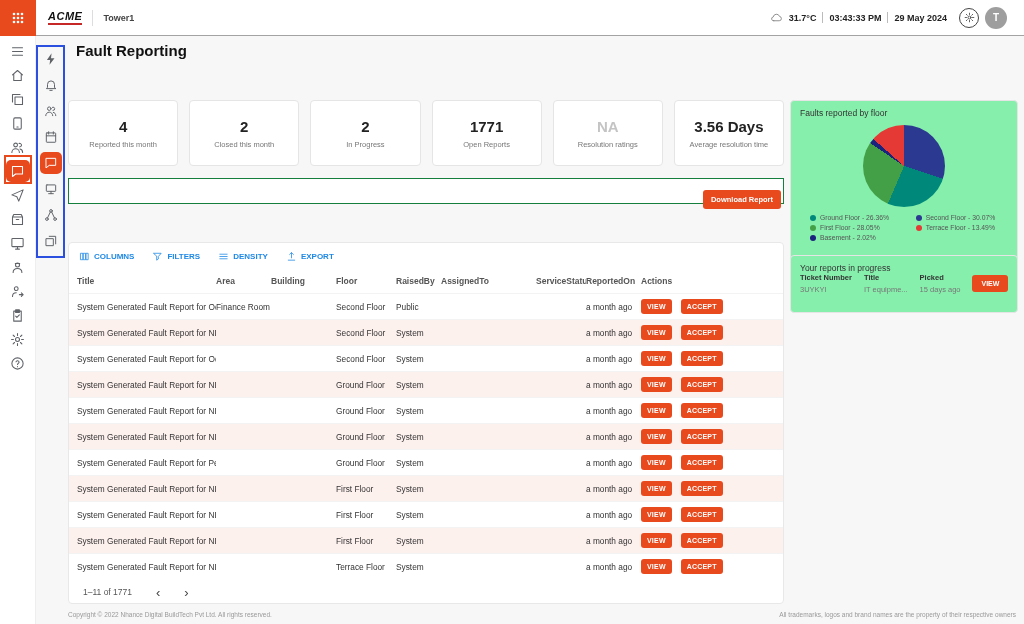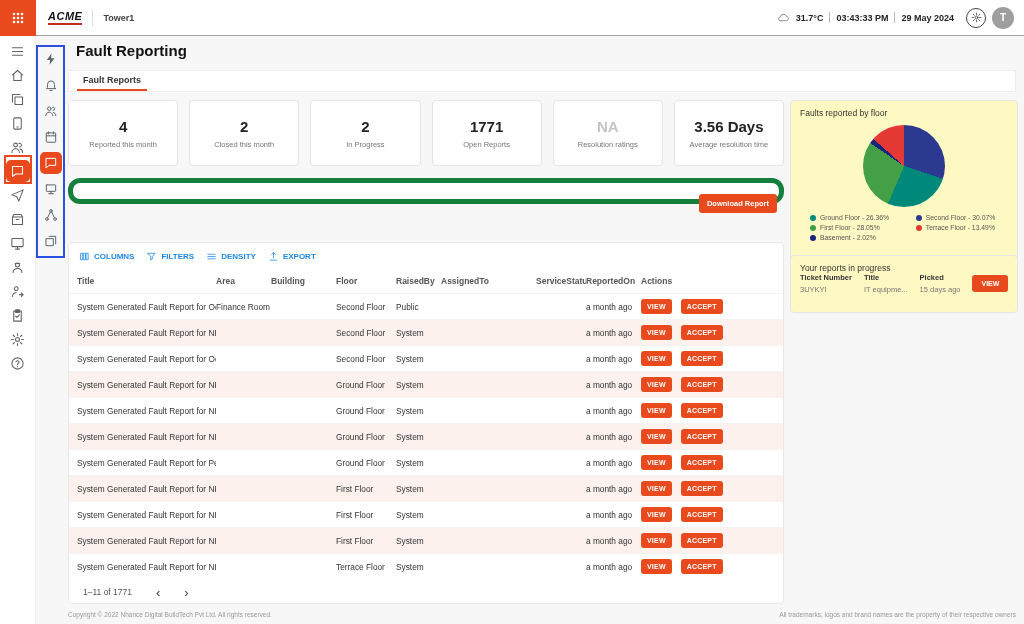--- a/index.html
+++ b/index.html
@@ -9,21 +9,21 @@
   svg{display:block}
   [data-icon] svg{width:100%;height:100%;fill:none;stroke:currentColor;stroke-width:1.7;stroke-linecap:round;stroke-linejoin:round}
 
   
   .topbar{position:absolute;top:0;left:0;width:1024px;height:36px;background:#fff;border-bottom:1px solid #a3a3a3;display:flex;align-items:center;z-index:4}
   .logo-sq{width:36px;height:36px;background:var(--accent);display:flex;align-items:center;justify-content:center;flex:none}
   .logo-sq svg{width:16px;height:16px}
   .brand{font-weight:bold;font-style:italic;font-size:11px;margin-left:12px;letter-spacing:.5px;color:#111;border-bottom:2px solid #c62828;padding-bottom:1px}
   .tb-divider{width:1px;height:16px;background:#ddd;margin:0 10px}
   .building{font-size:9px;color:#444;font-weight:bold}
-  .topbar-right{margin-left:auto;display:flex;align-items:center;gap:6px;padding-right:10px;font-size:9px;color:#222;font-weight:bold}
+  .topbar-right{margin-left:auto;display:flex;align-items:center;gap:6px;padding-right:17px;font-size:9px;color:#222;font-weight:bold}
   .sep{width:1px;height:11px;background:#bbb}
   .topbar-ic{width:13px;height:13px;color:#888;display:inline-block}
   .gear-btn{width:20px;height:20px;border-radius:50%;border:1px solid #444;background:#fff;display:flex;align-items:center;justify-content:center;margin-left:6px;cursor:pointer}
   .gear-btn .ic{width:11px;height:11px;color:#333;display:inline-block}
   .avatar{width:22px;height:22px;border-radius:50%;background:#9e9e9e;color:#fff;font-size:10px;font-weight:bold;display:flex;align-items:center;justify-content:center;cursor:pointer}
 
   
   .rail-primary{position:absolute;top:36px;left:0;width:36px;height:588px;background:#fff;border-right:1px solid #eee;display:flex;flex-direction:column;align-items:center;padding-top:4px;z-index:2}
   .rail-item{width:24px;height:22px;margin-bottom:2px;display:flex;align-items:center;justify-content:center;color:#5f6368;cursor:pointer;flex:none}
   .rail-item svg{width:15px;height:15px}
@@ -41,45 +41,45 @@
   .page-title{position:absolute;left:76px;top:42px;font-size:15px;font-weight:bold;color:#111}
   .tabbar{position:absolute;left:68px;top:70px;width:948px;height:22px;background:#fff;border:1px solid #ececec;display:flex;align-items:flex-end;padding-left:8px;z-index:1}
   .page-tab{font-size:9px;font-weight:bold;color:#333;padding:0 6px 4px;border-bottom:2px solid var(--accent);cursor:pointer}
 
   .kpi-row{position:absolute;left:68px;top:100px;width:716px;display:flex;gap:11px}
   .kpi-card{flex:1;background:#fff;border:1px solid #e5e5e5;border-radius:4px;height:66px;display:flex;flex-direction:column;align-items:center;justify-content:center;gap:5px}
   .kpi-value{font-size:15px;font-weight:bold;color:#222;white-space:nowrap}
   .kpi-value.muted{color:#c4c4c4}
   .kpi-label{font-size:7.5px;color:#777;text-align:center}
 
-  .searchbar{position:absolute;left:68px;top:178px;width:716px;height:26px;background:#fff;border:5px solid #15803d;border-radius:12px;display:flex;align-items:center}
+  .searchbar{position:absolute;left:68px;top:178px;width:716px;height:26px;background:#fff;border:1px solid #15803d;border-radius:0;display:flex;align-items:center}
   .searchbar input{flex:1;border:none;outline:none;height:100%;padding:0 8px;font-size:9px;background:transparent;font-family:inherit}
   .btn-accent{background:var(--accent);color:#fff;border:none;border-radius:3px;font-weight:bold;cursor:pointer;font-family:inherit}
   .dl{position:absolute;right:2px;top:11px;font-size:7.5px;padding:5px 8px;z-index:2}
 
   .report-tabs{position:absolute;left:76px;top:215px;display:flex;gap:22px}
   .report-tab{font-size:9px;color:#999;padding-bottom:4px;cursor:pointer;white-space:nowrap}
   .report-tab.active{color:#333;font-weight:bold;border-bottom:2px solid var(--accent)}
 
   .table-card{position:absolute;left:68px;top:242px;width:716px;height:362px;background:#fff;border:1px solid #e8e8e8;border-radius:4px;overflow:hidden}
-  .table-toolbar{height:26px;display:flex;align-items:center;gap:12px;padding:0 10px}
+  .table-toolbar{height:26px;display:flex;align-items:center;gap:18px;padding:0 10px}
   .tool{display:flex;align-items:center;gap:4px;font-size:8px;font-weight:bold;color:var(--link);cursor:pointer}
   .tool .ic{width:11px;height:11px;display:inline-block}
   .t-head,.t-row{display:grid;grid-template-columns:139px 55px 65px 60px 45px 95px 50px 55px 1fr;align-items:center;padding:0 8px}
   .t-head{height:24px;font-size:8.5px;color:#555;font-weight:bold}
   .t-row{height:26px;font-size:8.3px;color:#333;border-top:1px solid #f3f3f3}
   .t-row:nth-child(even){background:var(--row_alt)}
   .c{white-space:nowrap;overflow:hidden}
   .actions{display:flex;gap:9px;overflow:visible}
   .btn-accent.sm{font-size:7px;padding:4px 6px;letter-spacing:.2px}
   .t-foot{height:26px;display:flex;align-items:center;gap:24px;padding:0 14px;font-size:8.5px;color:#555}
   .pg{background:none;border:none;font-size:13px;color:#444;cursor:pointer;line-height:1;font-family:inherit}
 
   
-  .card{position:absolute;background:#fef9c3;border:1px solid #e5e5e5;border-radius:4px;padding:7px 9px}
+  .card{position:absolute;background:#86efac;border:1px solid #e5e5e5;border-radius:4px;padding:7px 9px}
   .pie-card{left:790px;top:100px;width:228px;height:160px}
   .card-title{font-size:8.5px;color:#333}
   .pie{width:82px;height:82px;border-radius:50%;margin:7px auto 7px}
   .legend{display:grid;grid-template-rows:repeat(3,auto);grid-auto-flow:column;column-gap:14px;row-gap:3px;padding-left:10px}
   .legend-item{display:flex;align-items:center;gap:4px;font-size:6.8px;color:#555;white-space:nowrap}
   .dot{width:6px;height:6px;border-radius:50%;flex:none}
   .prog-card{left:790px;top:255px;width:228px;height:58px}
   .prog-row{display:flex;align-items:flex-start;gap:12px;}
   .ph{font-size:7.5px;color:#333;font-weight:bold;margin-bottom:3px;white-space:nowrap}
   .pv{font-size:7.5px;color:#777;white-space:nowrap}
@@ -287,23 +287,20 @@
         </svg>
       </div>
 
   </nav>
 
   <div class="annot annot-orange"></div>
   <div class="annot annot-blue"></div>
 
   <h1 class="page-title">Fault Reporting</h1>
 
-  <div class="tabbar">
-    <span class="page-tab">Fault Reports</span>
-  </div>
 
   <section class="kpi-row">
 
       <div class="kpi-card">
         <div class="kpi-value">4</div>
         <div class="kpi-label">Reported this month</div>
       </div>
 
       <div class="kpi-card">
         <div class="kpi-value">2</div>

